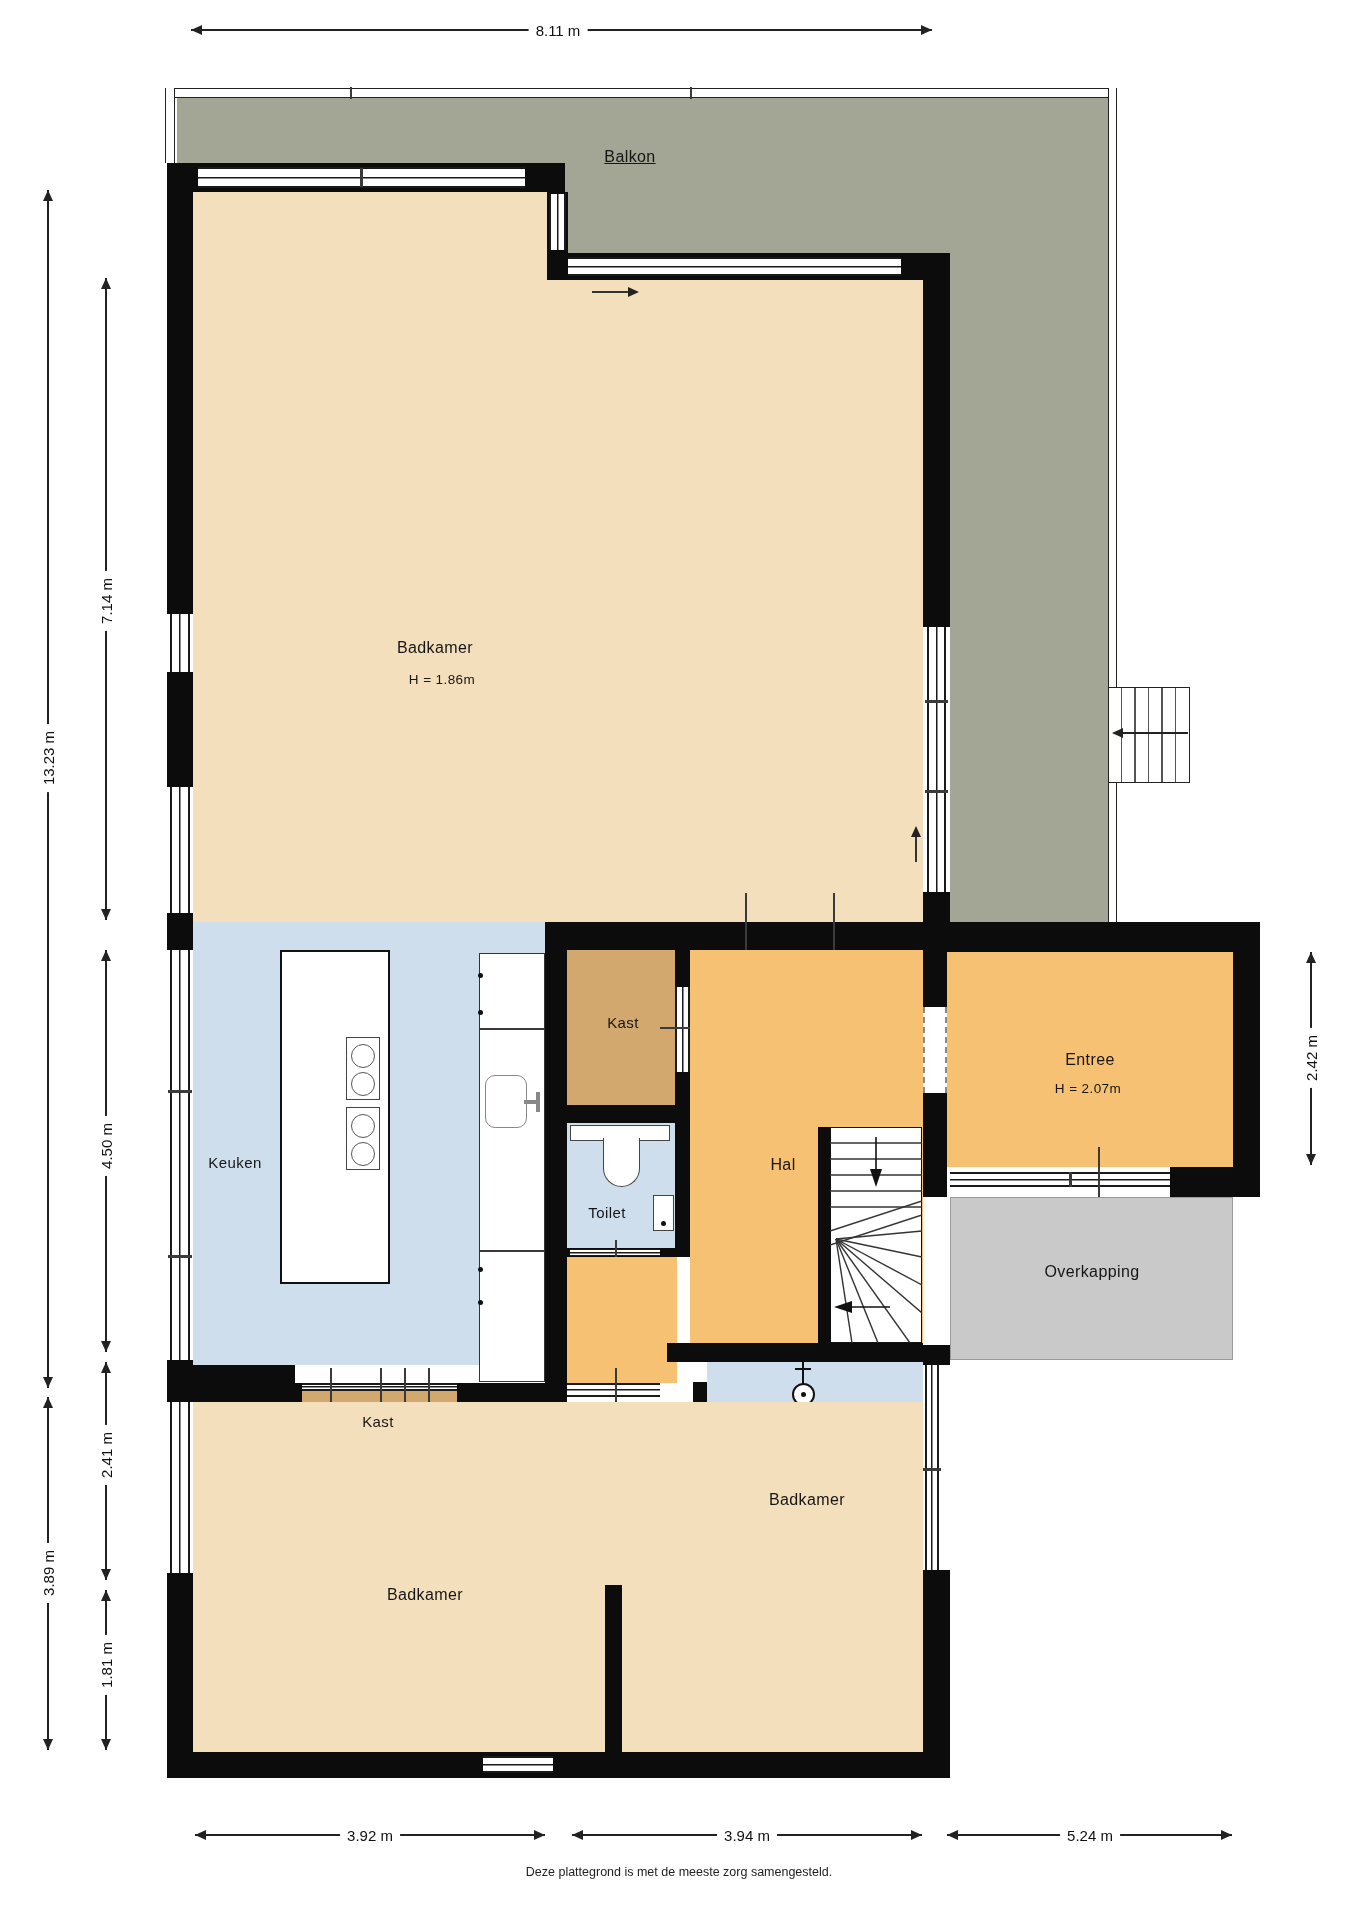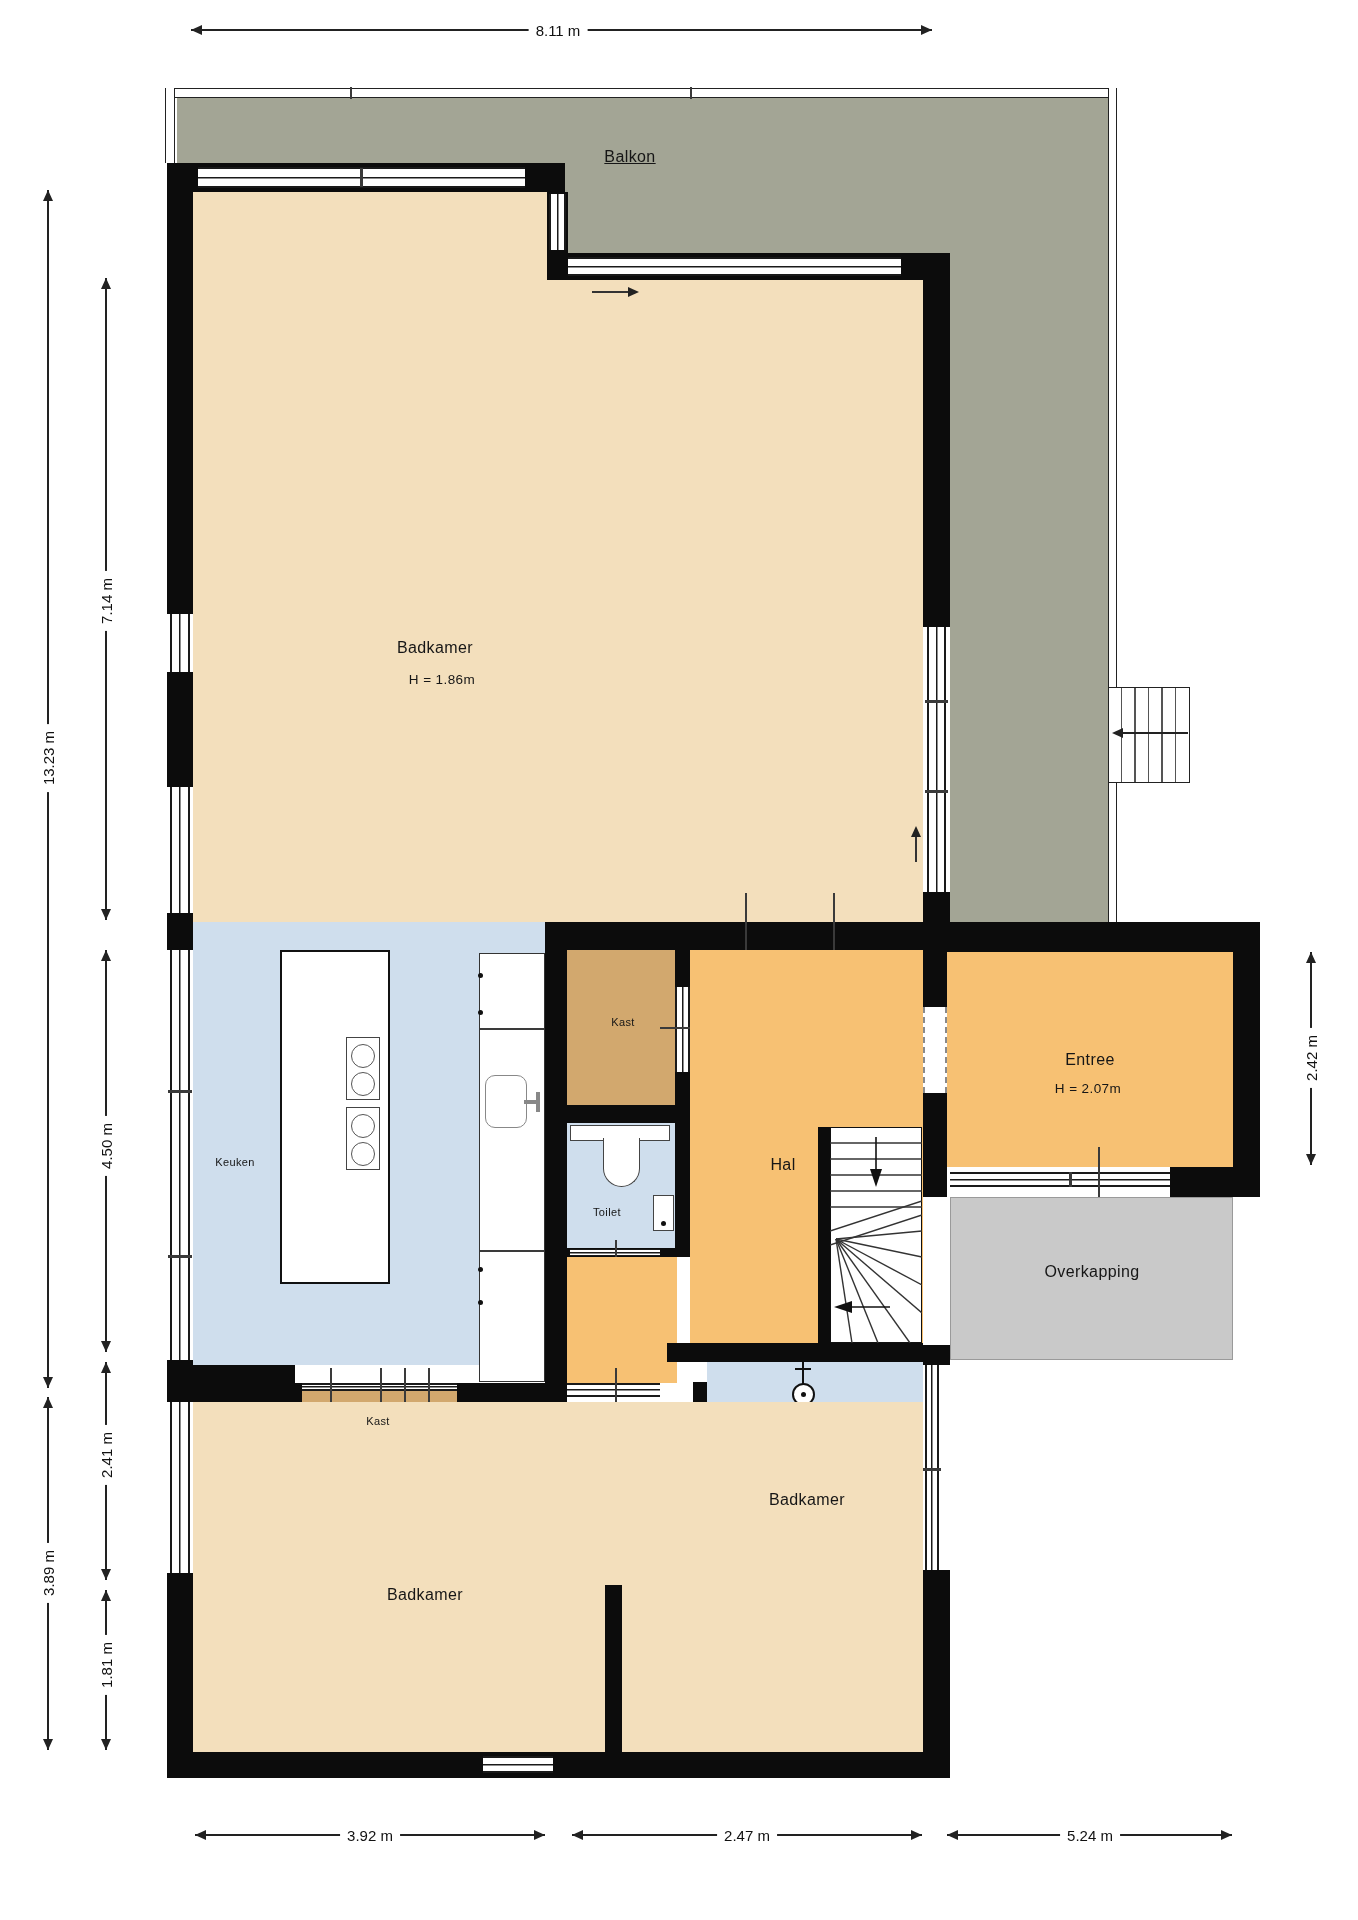--- a/index.html
+++ b/index.html
@@ -19,21 +19,21 @@
   .winV{position:absolute;background:#fff;border-left:2px solid var(--line);border-right:2px solid var(--line);
         background-image:linear-gradient(var(--line),var(--line));background-size:1.5px 100%;
         background-position:center;background-repeat:no-repeat;box-sizing:border-box;}
   .railH{position:absolute;background:#fff;border-top:1.5px solid #222;border-bottom:1.5px solid #222;box-sizing:border-box;}
   .railV{position:absolute;background:#fff;border-left:1.5px solid #222;border-right:1.5px solid #222;box-sizing:border-box;}
   .doorV{position:absolute;background:#fff;border-left:2px dashed #8a8a8a;border-right:2px dashed #8a8a8a;box-sizing:border-box;}
   .leader{position:absolute;background:#3a3a3a;width:1.5px;}
   .tick{position:absolute;background:#3a3a3a;}
   
   .lbl{position:absolute;transform:translate(-50%,-50%);font-size:16px;letter-spacing:.4px;white-space:nowrap;color:#161616;}
-  .lbl.small{font-size:11px;}
+  .lbl.small{font-size:15px;}
   .lbl.sub{font-size:13.5px;}
   
   .dimlineH{position:absolute;height:1.5px;background:#222;}
   .dimlineV{position:absolute;width:1.5px;background:#222;}
   .dimlbl{position:absolute;transform:translate(-50%,-50%);background:#fff;padding:1px 7px;font-size:15px;color:#111;white-space:nowrap;}
   .dimlbl.vert{transform:translate(-50%,-50%) rotate(-90deg);}
   .ah{position:absolute;width:0;height:0;}
   .ah.left{border-top:5px solid transparent;border-bottom:5px solid transparent;border-right:11px solid #222;}
   .ah.right{border-top:5px solid transparent;border-bottom:5px solid transparent;border-left:11px solid #222;}
   .ah.up{border-left:5px solid transparent;border-right:5px solid transparent;border-bottom:11px solid #222;}
@@ -295,21 +295,22 @@
   <div class="dimlbl vert" style="left:1311px;top:1058px;">2.42 m</div>
 
   <div class="dimlineH" style="left:195px;top:1834px;width:350px;"></div>
   <div class="ah left" style="left:195px;top:1830px;"></div>
   <div class="ah right" style="left:534px;top:1830px;"></div>
   <div class="dimlbl" style="left:370px;top:1835px;">3.92 m</div>
 
   <div class="dimlineH" style="left:572px;top:1834px;width:350px;"></div>
   <div class="ah left" style="left:572px;top:1830px;"></div>
   <div class="ah right" style="left:911px;top:1830px;"></div>
-  <div class="dimlbl" style="left:747px;top:1835px;">2.47 m</div>
+  <div class="dimlbl" style="left:747px;top:1835px;">3.94 m</div>
 
   <div class="dimlineH" style="left:947px;top:1834px;width:285px;"></div>
   <div class="ah left" style="left:947px;top:1830px;"></div>
   <div class="ah right" style="left:1221px;top:1830px;"></div>
   <div class="dimlbl" style="left:1090px;top:1835px;">5.24 m</div>
 
+  <div class="footer" style="top:1865px;">Deze plattegrond is met de meeste zorg samengesteld.</div>
 
 </div>
 
 </body></html>

